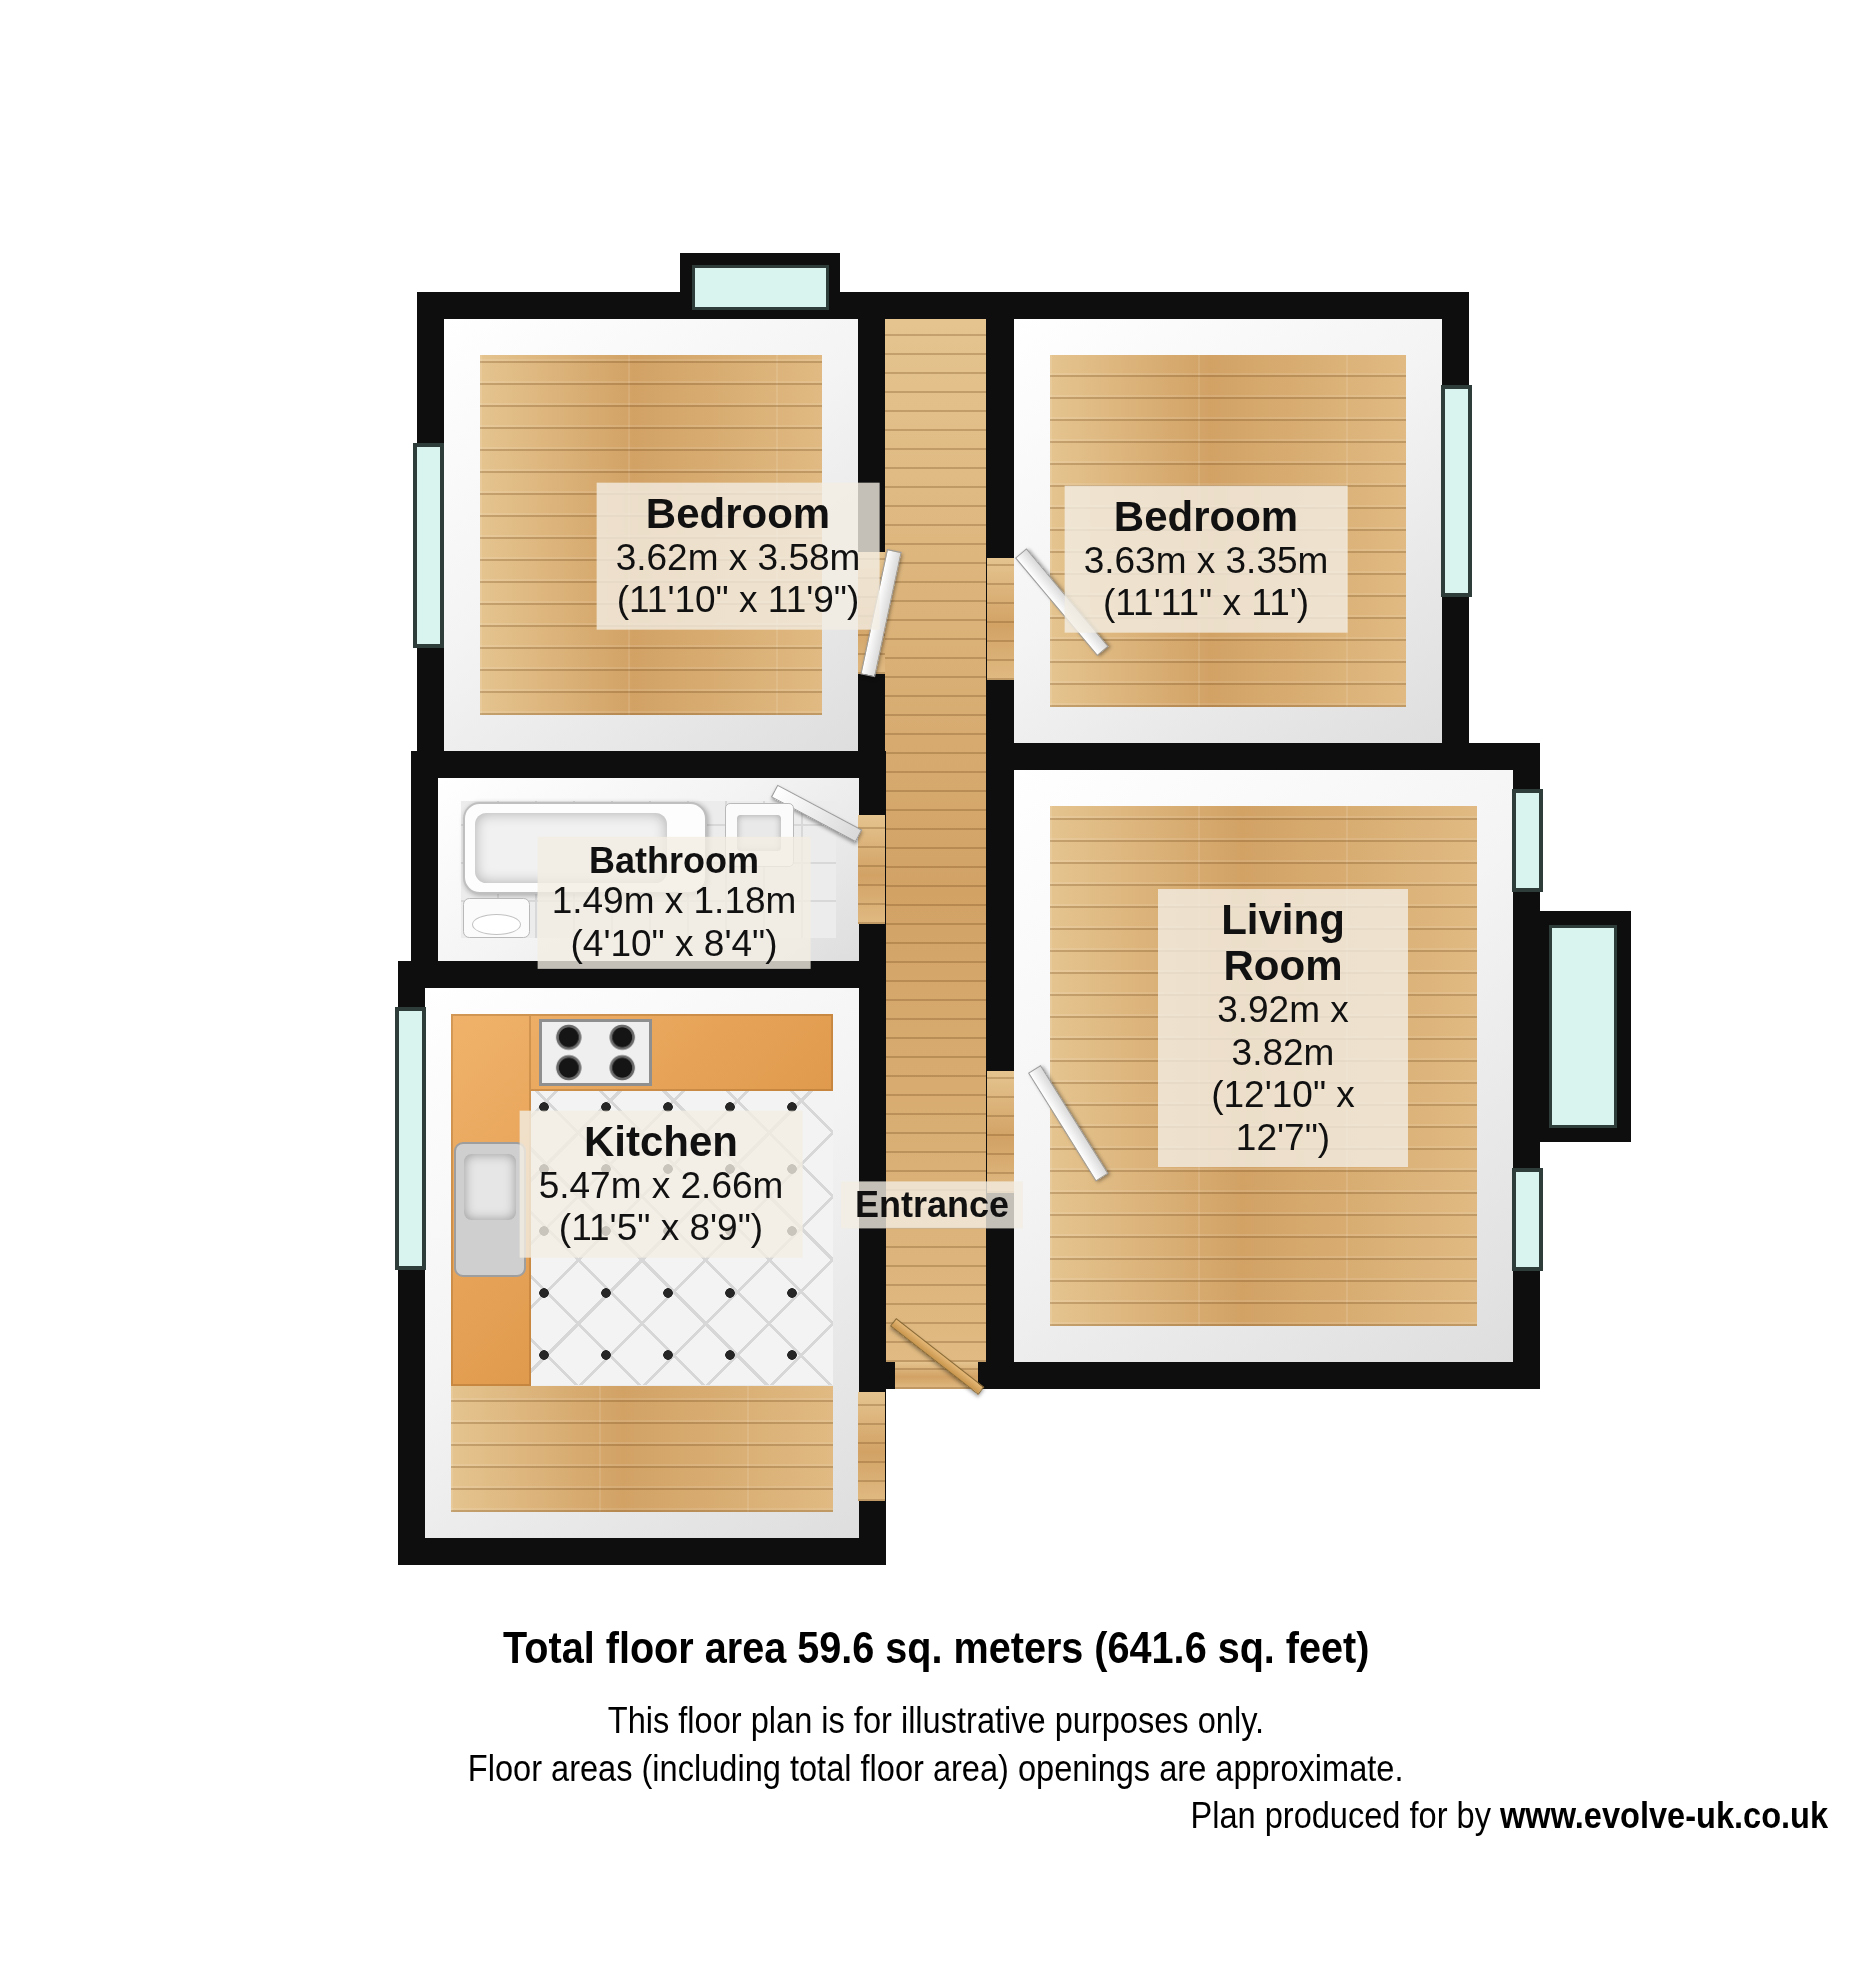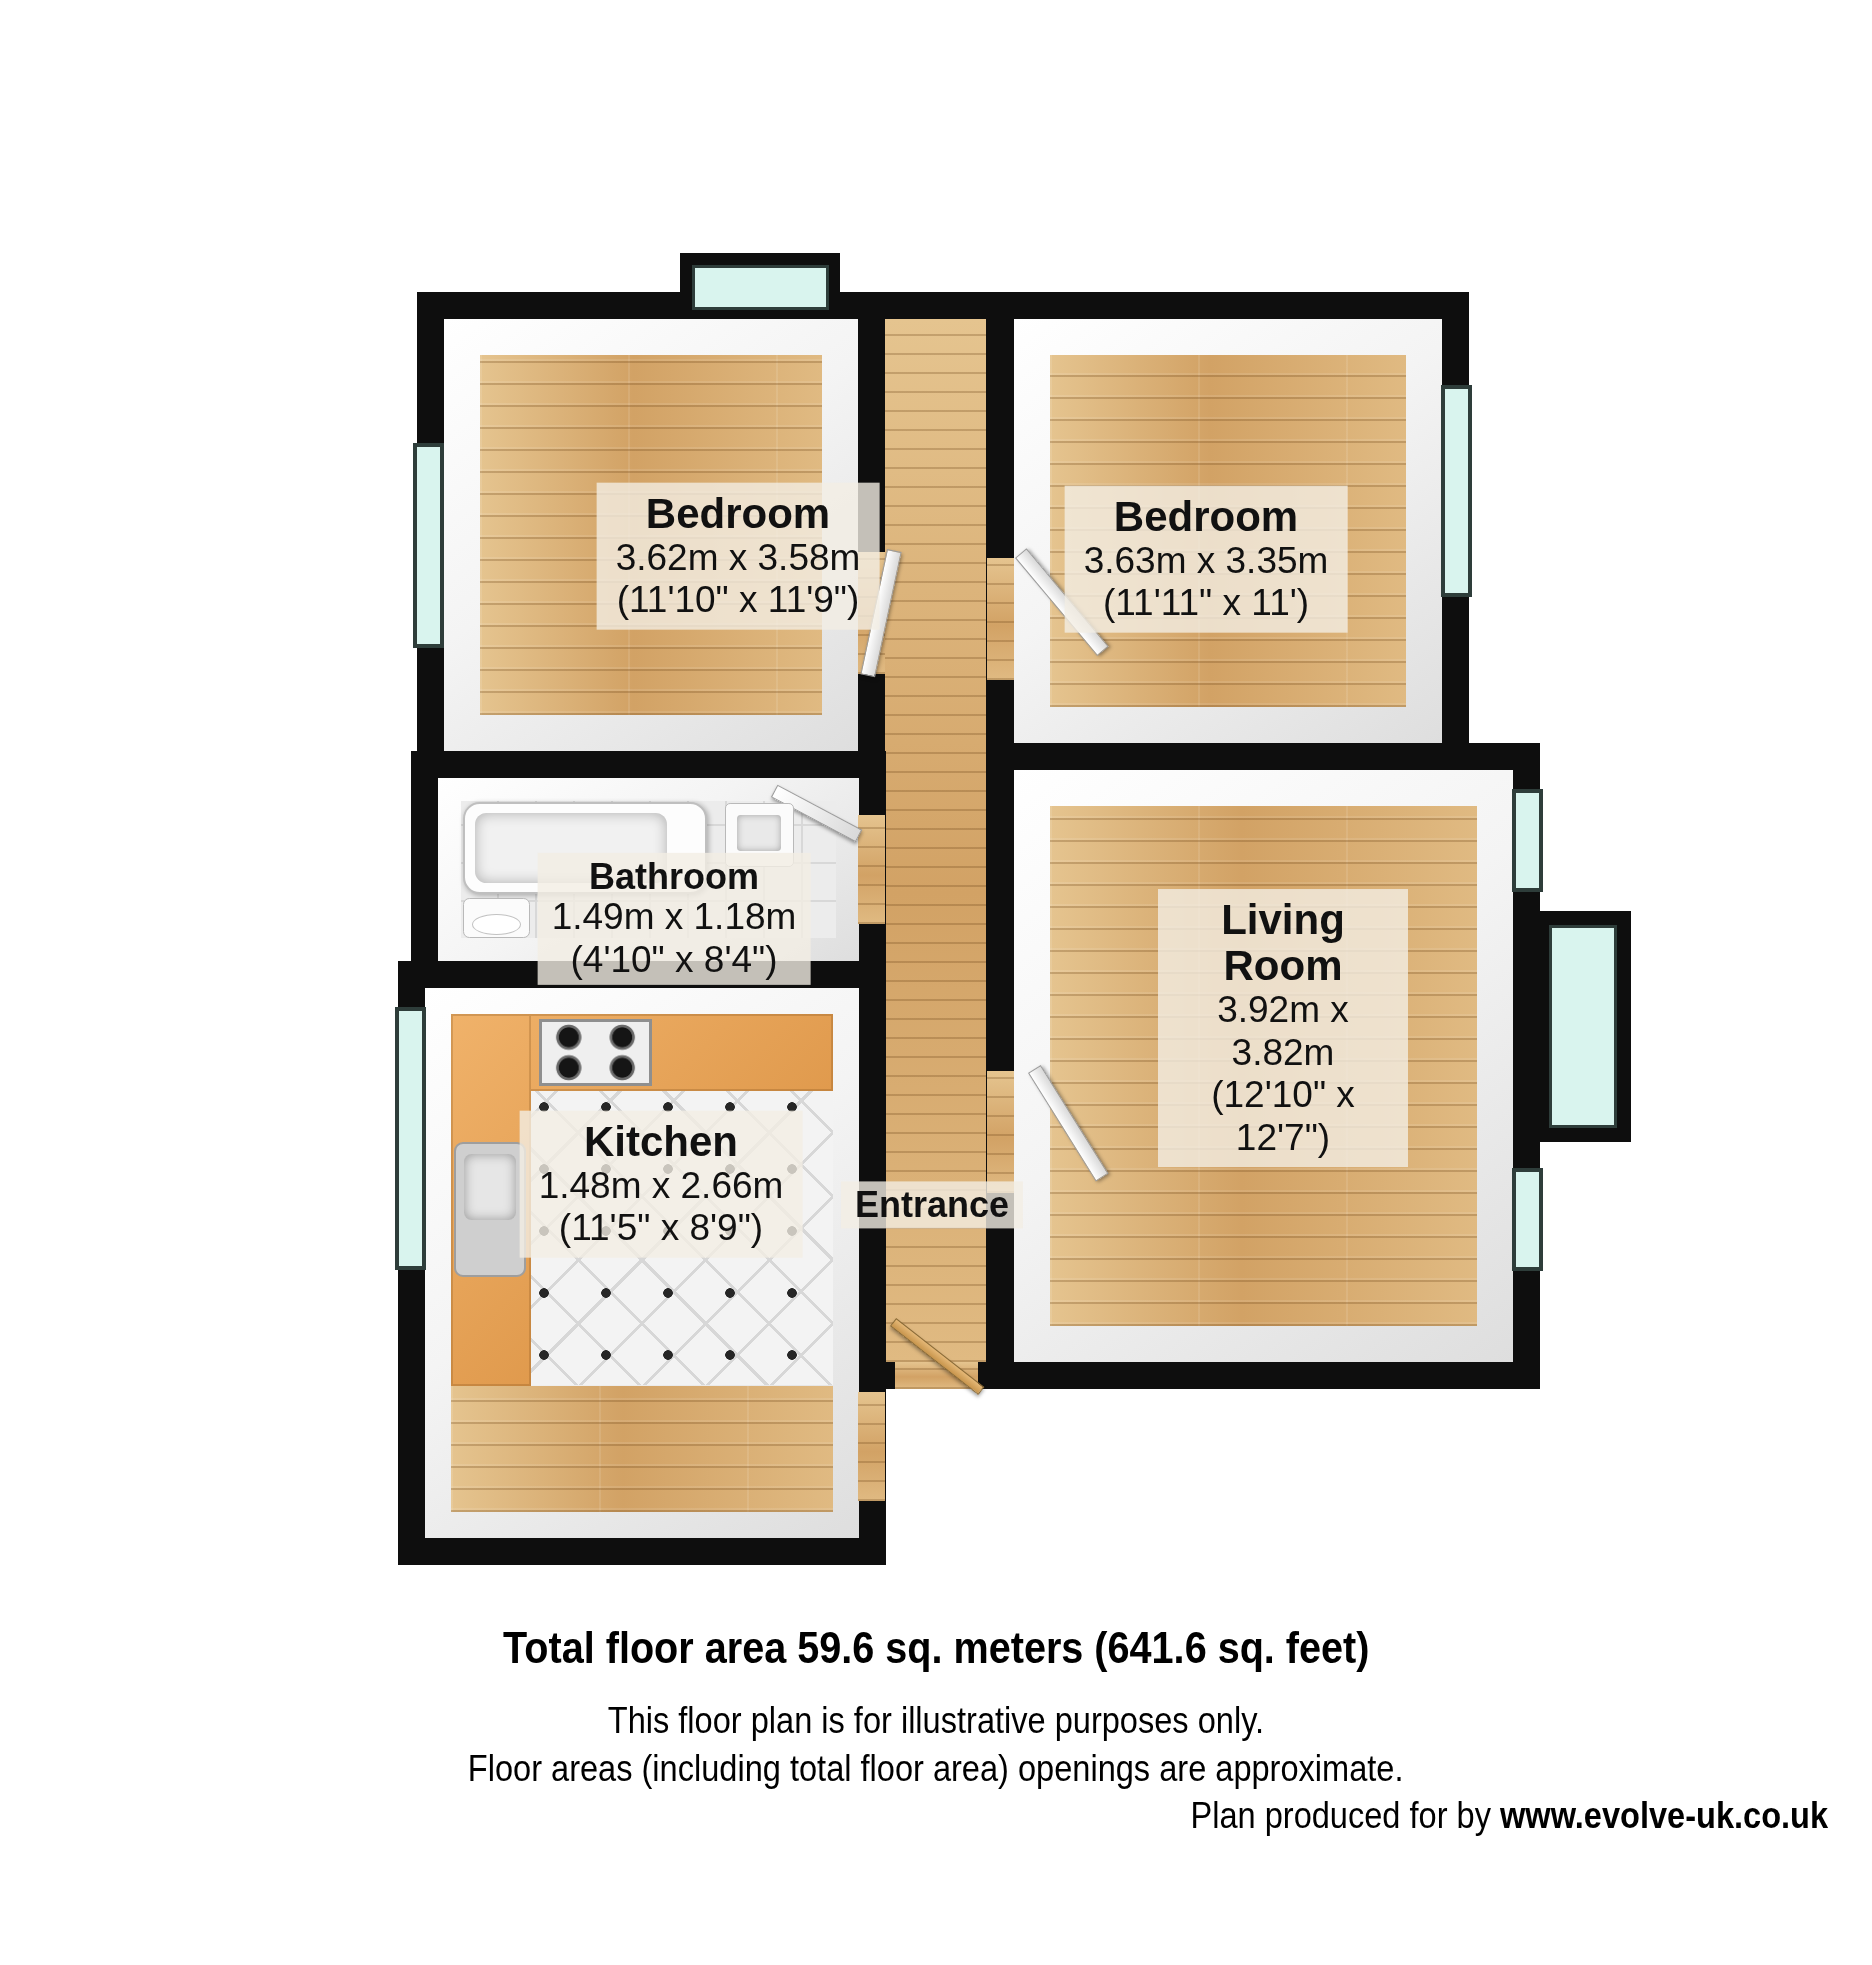--- a/index.html
+++ b/index.html
@@ -162,29 +162,29 @@
     <div class="dims">3.62m x 3.58m</div>
     <div class="dims">(11'10" x 11'9")</div>
   </div>
 
   <div class="label" style="left:1206px;top:559px;">
     <div class="rname">Bedroom</div>
     <div class="dims">3.63m x 3.35m</div>
     <div class="dims">(11'11" x 11')</div>
   </div>
 
-  <div class="label small" style="left:674px;top:903px;margin-top:16px;">
+  <div class="label small" style="left:674px;top:903px;">
     <div class="rname">Bathroom</div>
     <div class="dims">1.49m x 1.18m</div>
     <div class="dims">(4'10" x 8'4")</div>
   </div>
 
   <div class="label" style="left:661px;top:1184px;">
     <div class="rname">Kitchen</div>
-    <div class="dims">1.48m x 2.66m</div>
+    <div class="dims">5.47m x 2.66m</div>
     <div class="dims">(11'5" x 8'9")</div>
   </div>
 
   <div class="label wrap" style="left:1283px;top:1028px;">
     <div class="rname">Living Room</div>
     <div class="dims">3.92m x 3.82m</div>
     <div class="dims">(12'10" x 12'7")</div>
   </div>
 
   <div class="label small" style="left:932px;top:1205px;">

